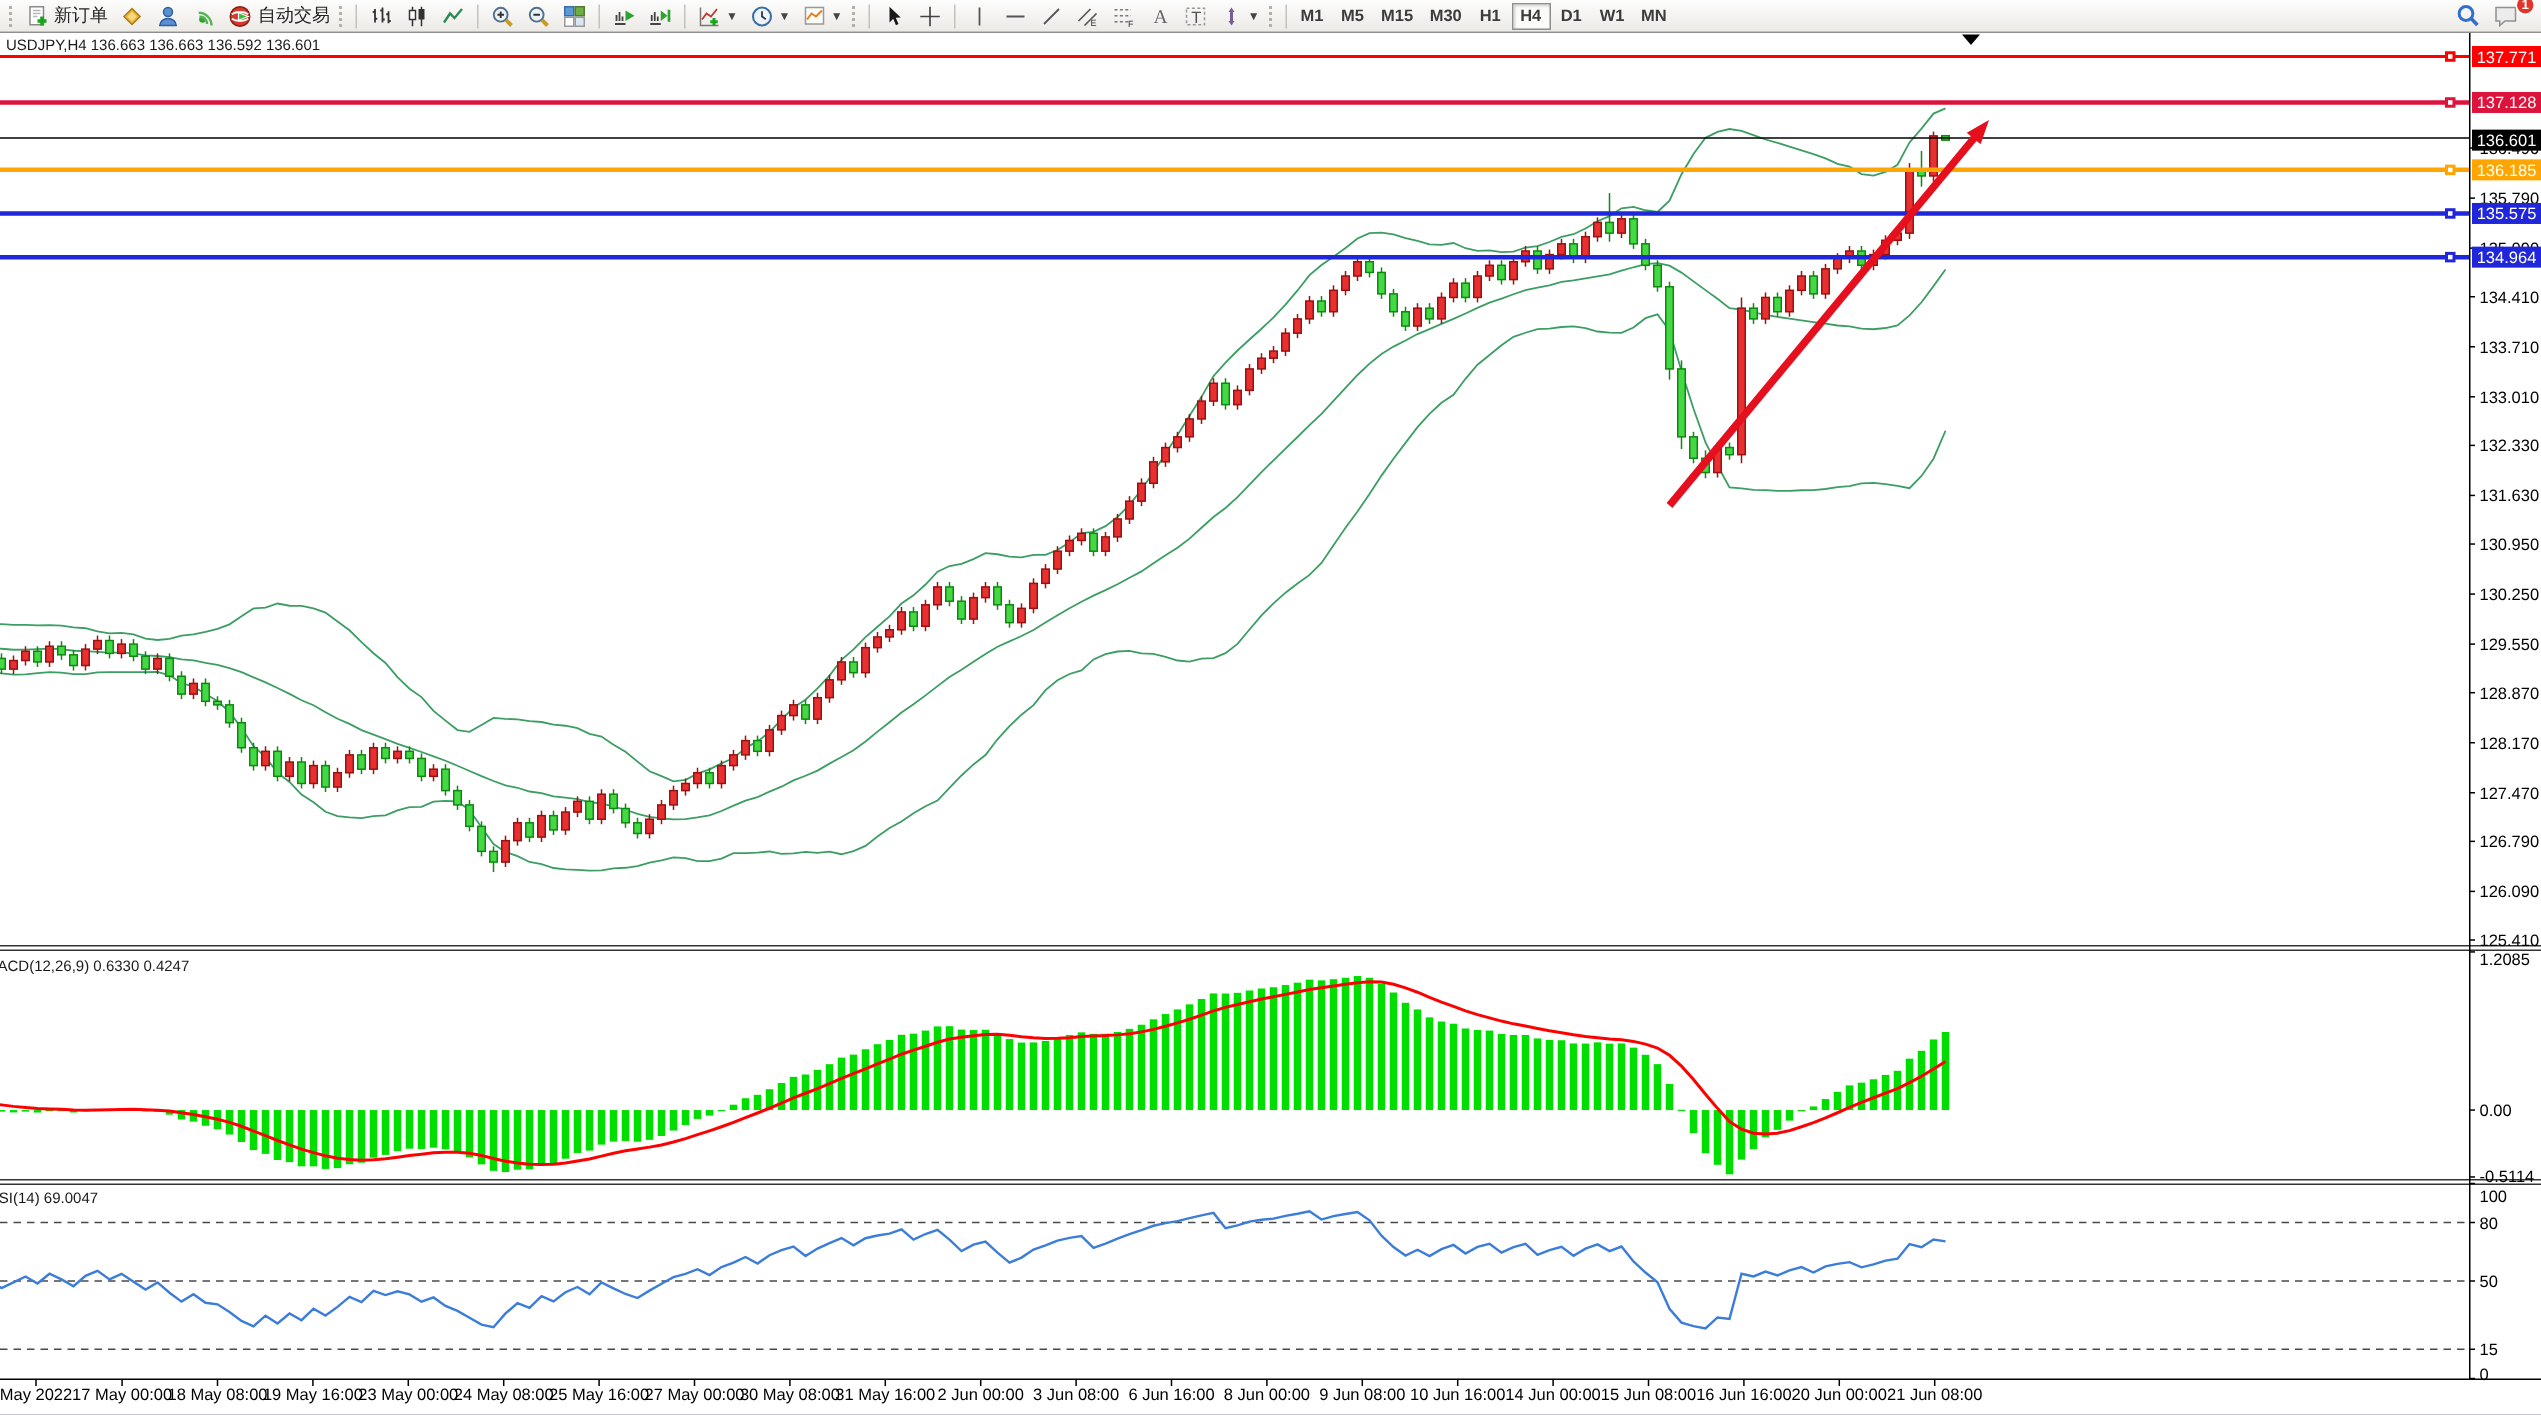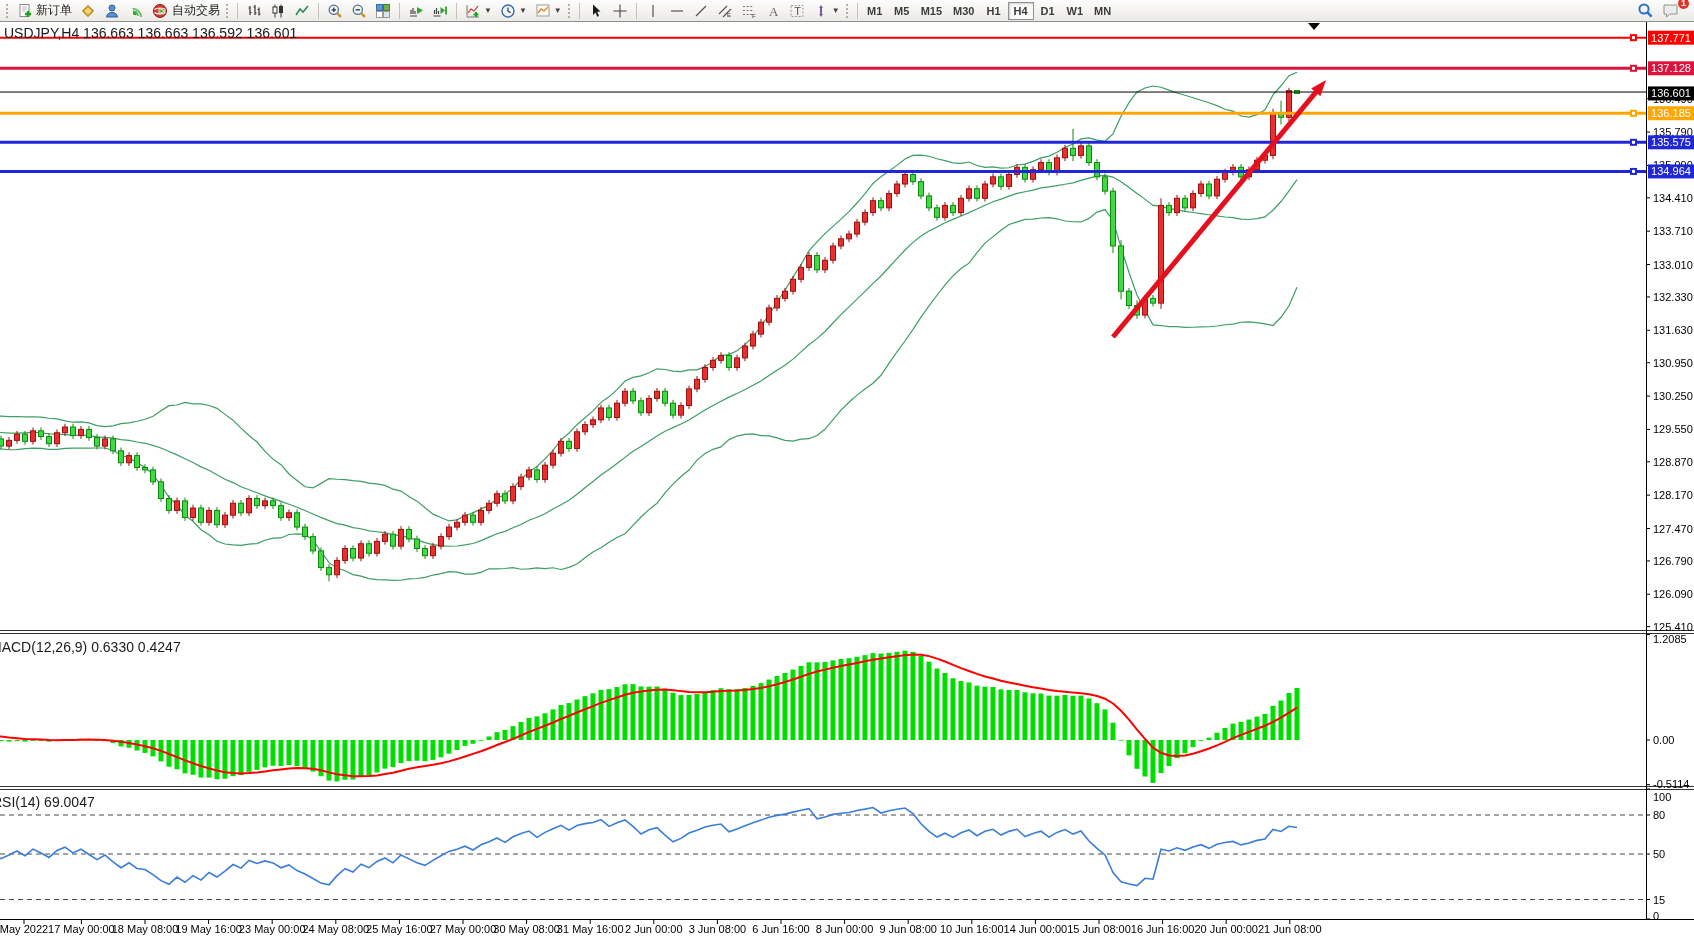--- a/index.html
+++ b/index.html
@@ -15,21 +15,21 @@
 .caret{font-size:8px;color:#444;line-height:1}
 .tf{height:18px;min-width:26px;border:1px solid transparent;background:transparent;font:bold 11px "Liberation Sans",sans-serif;color:#3c3c3c;padding:0 4px}
 .tf.active{background:#fbfbf9;border:1px solid #8f8f8f;box-shadow:inset 1px 1px 2px rgba(0,0,0,.18)}
 #tf-group{display:flex;align-items:flex-end;gap:1px}
 .spacer{flex:1}
 .chat-wrap{position:relative;margin-right:6px}
 .badge{position:absolute;top:-4px;right:-6px;width:13px;height:13px;border-radius:50%;background:#e3342a;color:#fff;font:bold 9px "Liberation Sans",sans-serif;display:flex;align-items:center;justify-content:center;border:1px solid #fff}
 
 #chart-wrap{position:absolute;left:0;top:22px;width:1694px;height:921px}
 #chart-svg{position:absolute;left:0;top:-22px}
-.pane-label{position:absolute;white-space:nowrap;font-size:14px;color:#1a1a1a;z-index:5}
+.pane-label{position:absolute;white-space:nowrap;font-size:10px;color:#1a1a1a;z-index:5}
 #sym-title{left:4px;top:3px}
 #macd-label{left:-10px;top:617px}
 #rsi-label{left:-8px;top:772px}
 </style>
 </head>
 <body>
 
 <div class="screen">
 
   <div class="toolbar">

